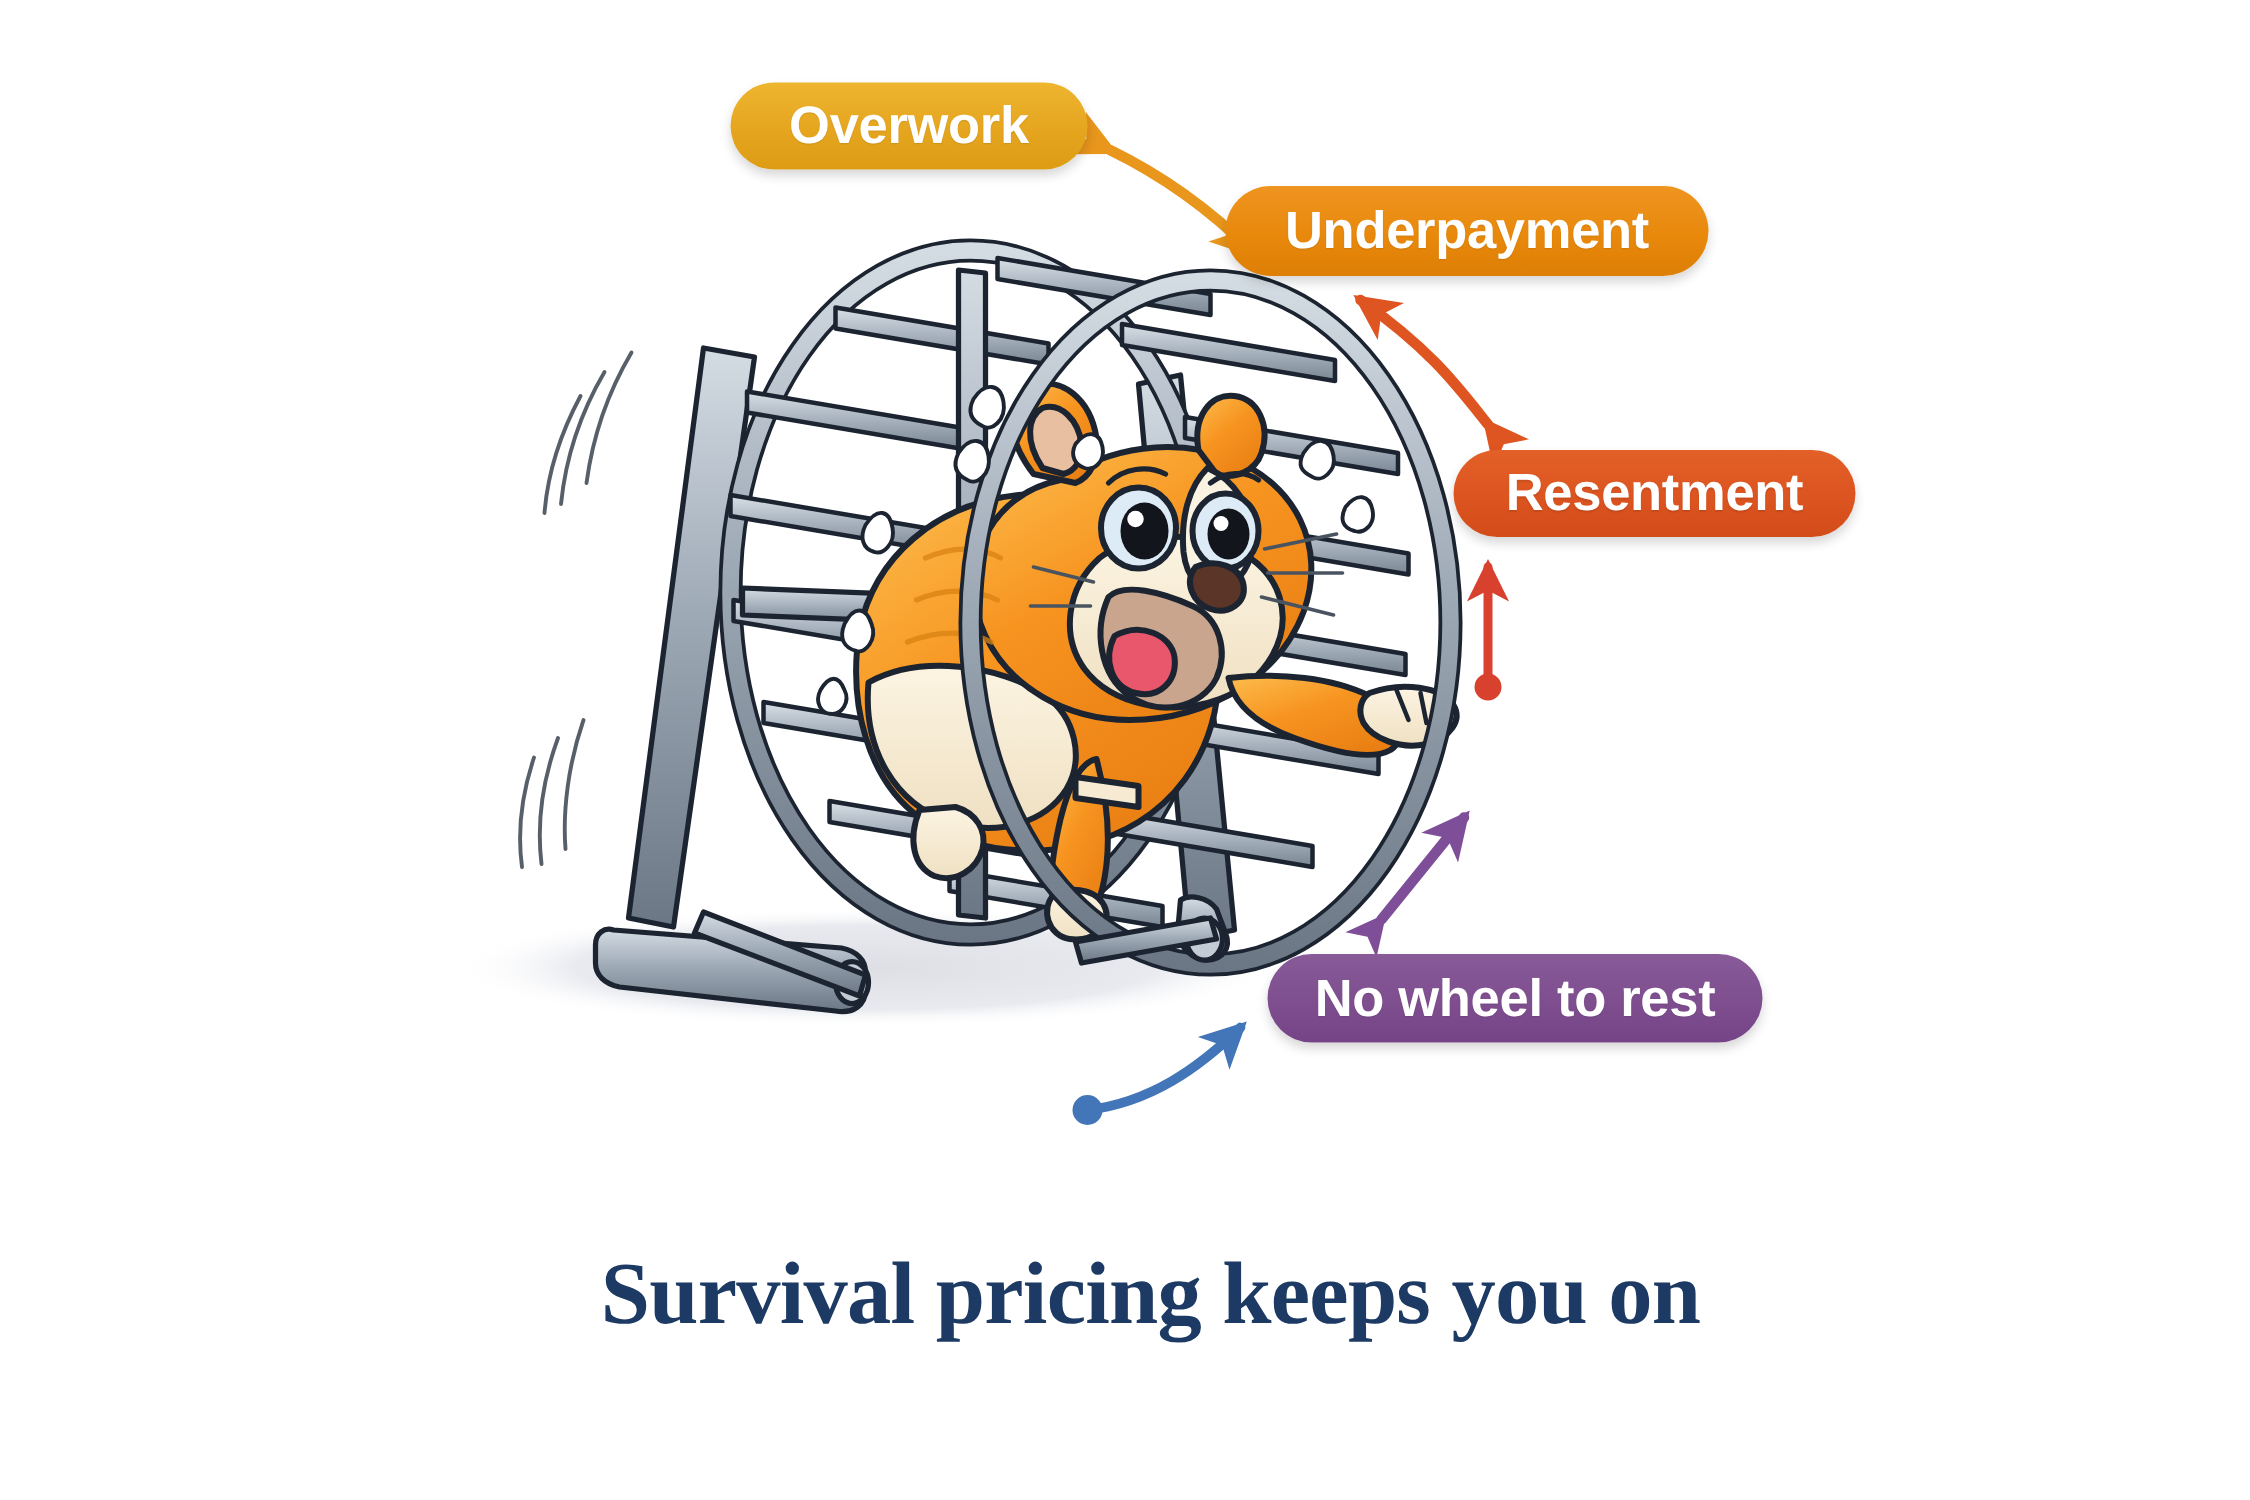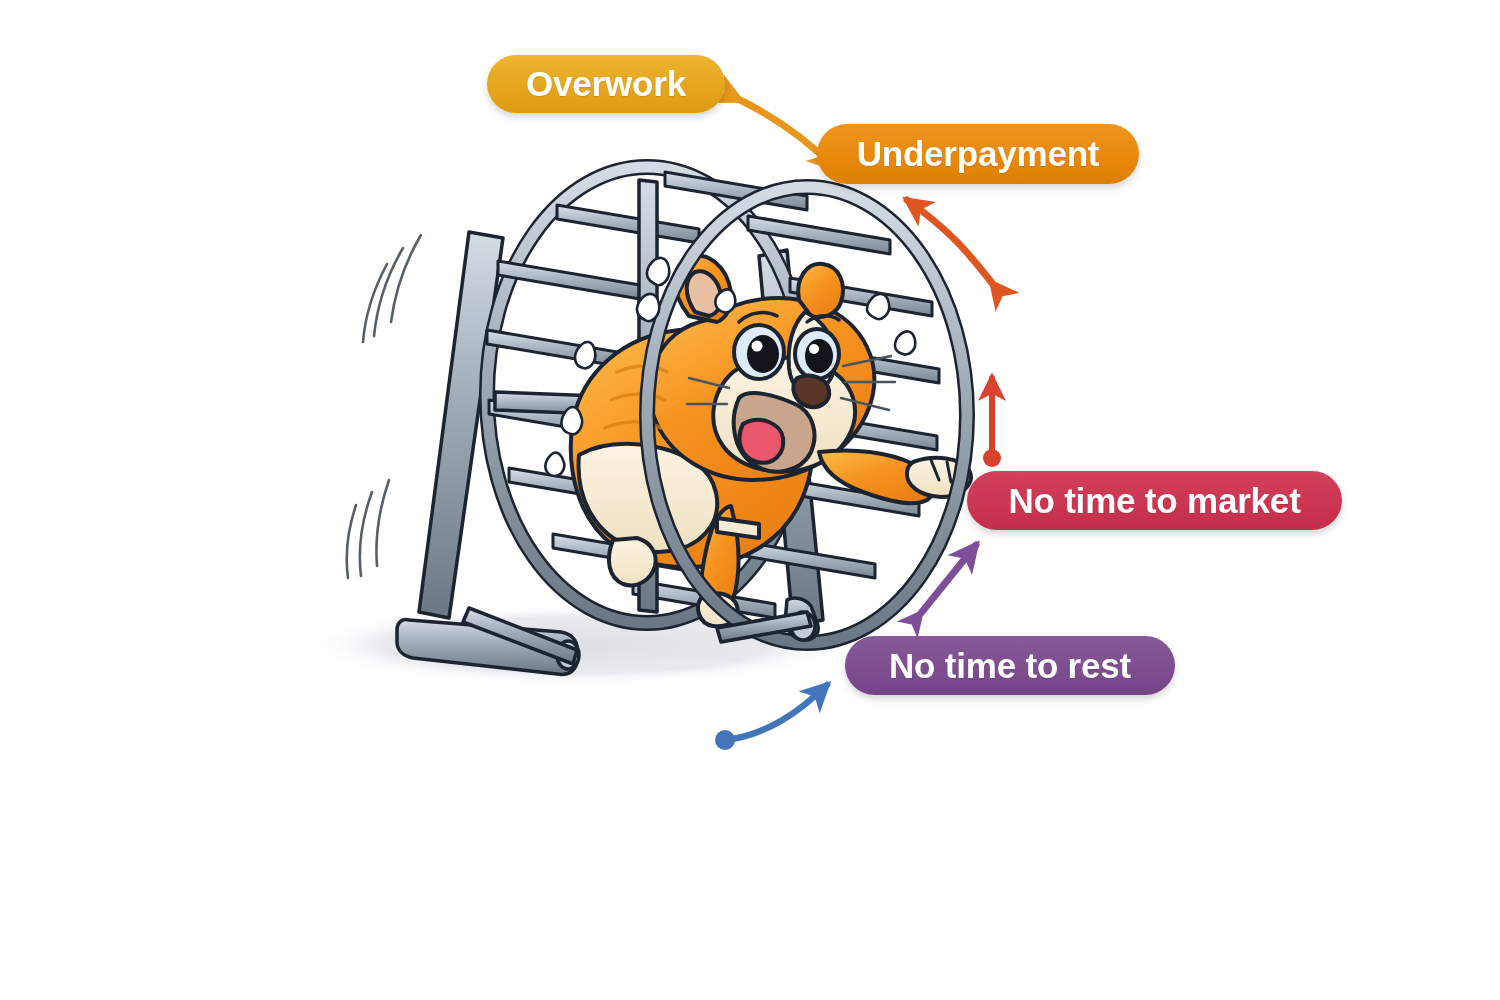--- a/index.html
+++ b/index.html
@@ -364,26 +364,27 @@
   </svg>
 
   <div class="badge" id="badge-overwork">
     <span>Overwork</span>
   </div>
 
   <div class="badge" id="badge-underpayment">
     <span>Underpayment</span>
   </div>
 
-
-  <div class="badge" id="badge-market">
-    <span>No time to market</span>
-  </div>
+  <div class="badge" id="badge-resentment">
+    <span>Resentment</span>
+  </div>
+
 
   <div class="badge" id="badge-rest">
-    <span>No time to rest</span>
+    <span>No wheel to rest</span>
   </div>
 
 
   <div id="caption">
+    <span class="cline">Survival pricing keeps you on</span>
   </div>
 
 </div>
 
 </body></html>

